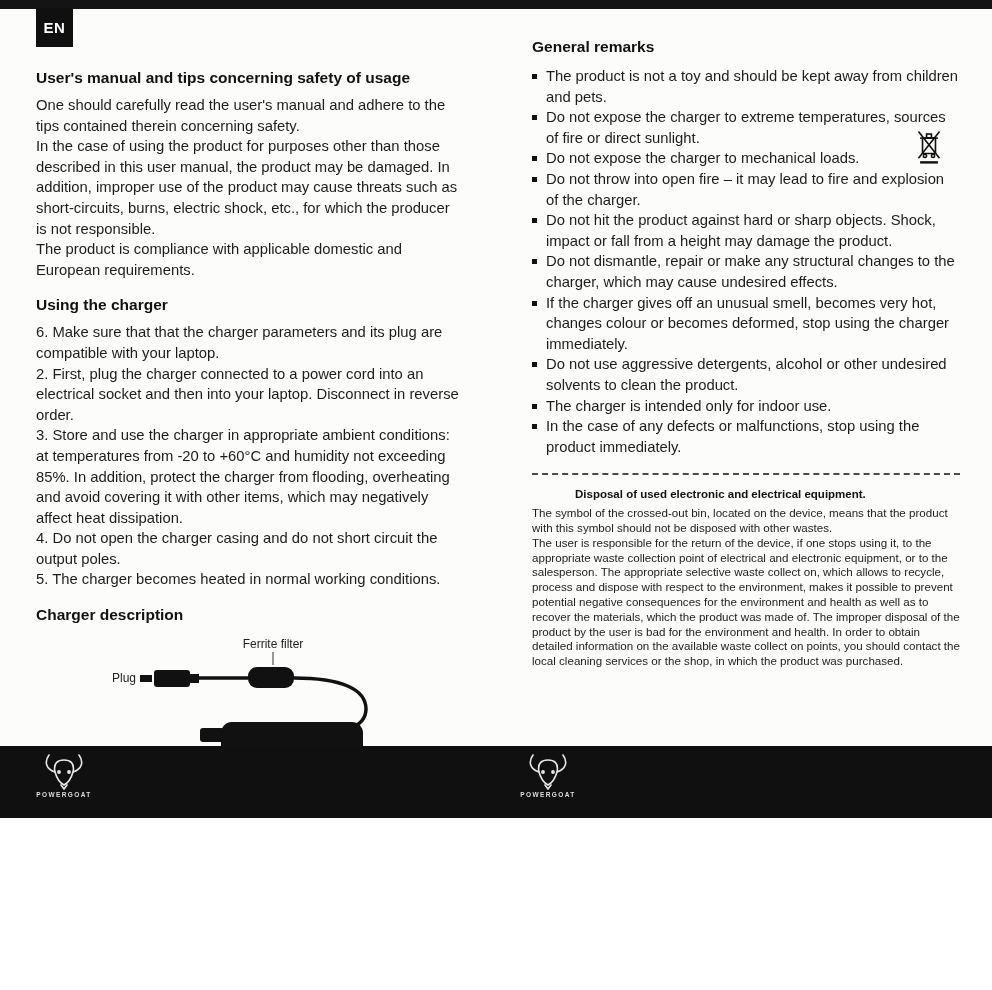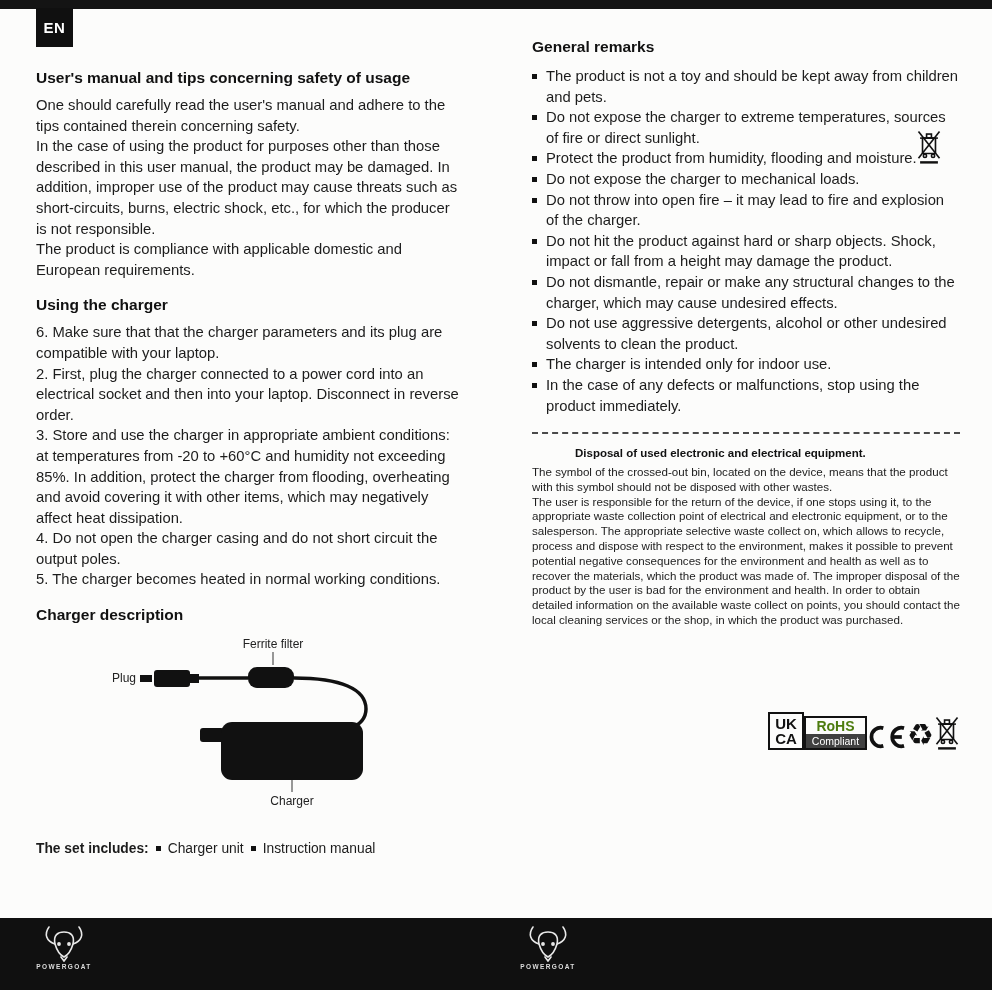--- a/index.html
+++ b/index.html
@@ -1,17 +1,17 @@
 <!DOCTYPE html>
 <html><head>
 <meta charset="utf-8">
 <style>
   html,body{margin:0;padding:0;}
   body{width:992px;height:990px;background:#ffffff;font-family:"Liberation Sans",sans-serif;color:#1c1c1c;}
-  .page{position:relative;width:992px;height:990px;background:#fcfcfb;overflow:hidden;}
+  .page{position:relative;width:992px;height:818px;background:#fcfcfb;overflow:hidden;}
   .topbar{position:absolute;top:0;left:0;width:992px;height:9px;background:#141414;}
   .col-left{position:absolute;left:36px;top:8px;width:424px;}
   .col-right{position:absolute;left:532px;top:38px;width:428px;}
   .en-badge{width:37px;height:39px;background:#101010;color:#ffffff;font-weight:bold;font-size:15px;display:flex;align-items:center;justify-content:center;letter-spacing:.5px;}
   h2.sec{font-size:15.5px;font-weight:bold;margin:0;color:#111;}
   .col-left h2.sec{margin-top:22px;}
   .mt16{margin-top:16px !important;}
   p.body{font-size:14.8px;line-height:20.6px;margin:8px 0 0 0;white-space:pre-line;}
   .numlist{margin-top:8px;}
   .numlist p{font-size:14.8px;line-height:20.6px;margin:0;}
@@ -127,37 +127,37 @@
       <div class="bullet">
           <span class="sqb"></span>
           <p>The product is not a toy and should be kept away from children and pets.</p>
         </div>
       <div class="bullet">
           <span class="sqb"></span>
           <p>Do not expose the charger to extreme temperatures, sources of fire or direct sunlight.</p>
         </div>
       <div class="bullet">
           <span class="sqb"></span>
-          <p>Protect the product from humidity, flooding and moisture.</p>
-        </div>
-      <div class="bullet">
-          <span class="sqb"></span>
           <p>Do not expose the charger to mechanical loads.</p>
         </div>
       <div class="bullet">
           <span class="sqb"></span>
           <p>Do not throw into open fire – it may lead to fire and explosion of the charger.</p>
         </div>
       <div class="bullet">
           <span class="sqb"></span>
           <p>Do not hit the product against hard or sharp objects. Shock, impact or fall from a height may damage the product.</p>
         </div>
       <div class="bullet">
           <span class="sqb"></span>
           <p>Do not dismantle, repair or make any structural changes to the charger, which may cause undesired effects.</p>
+        </div>
+      <div class="bullet">
+          <span class="sqb"></span>
+          <p>If the charger gives off an unusual smell, becomes very hot, changes colour or becomes deformed, stop using the charger immediately.</p>
         </div>
       <div class="bullet">
           <span class="sqb"></span>
           <p>Do not use aggressive detergents, alcohol or other undesired solvents to clean the product.</p>
         </div>
       <div class="bullet">
           <span class="sqb"></span>
           <p>The charger is intended only for indoor use.</p>
         </div>
       <div class="bullet">

